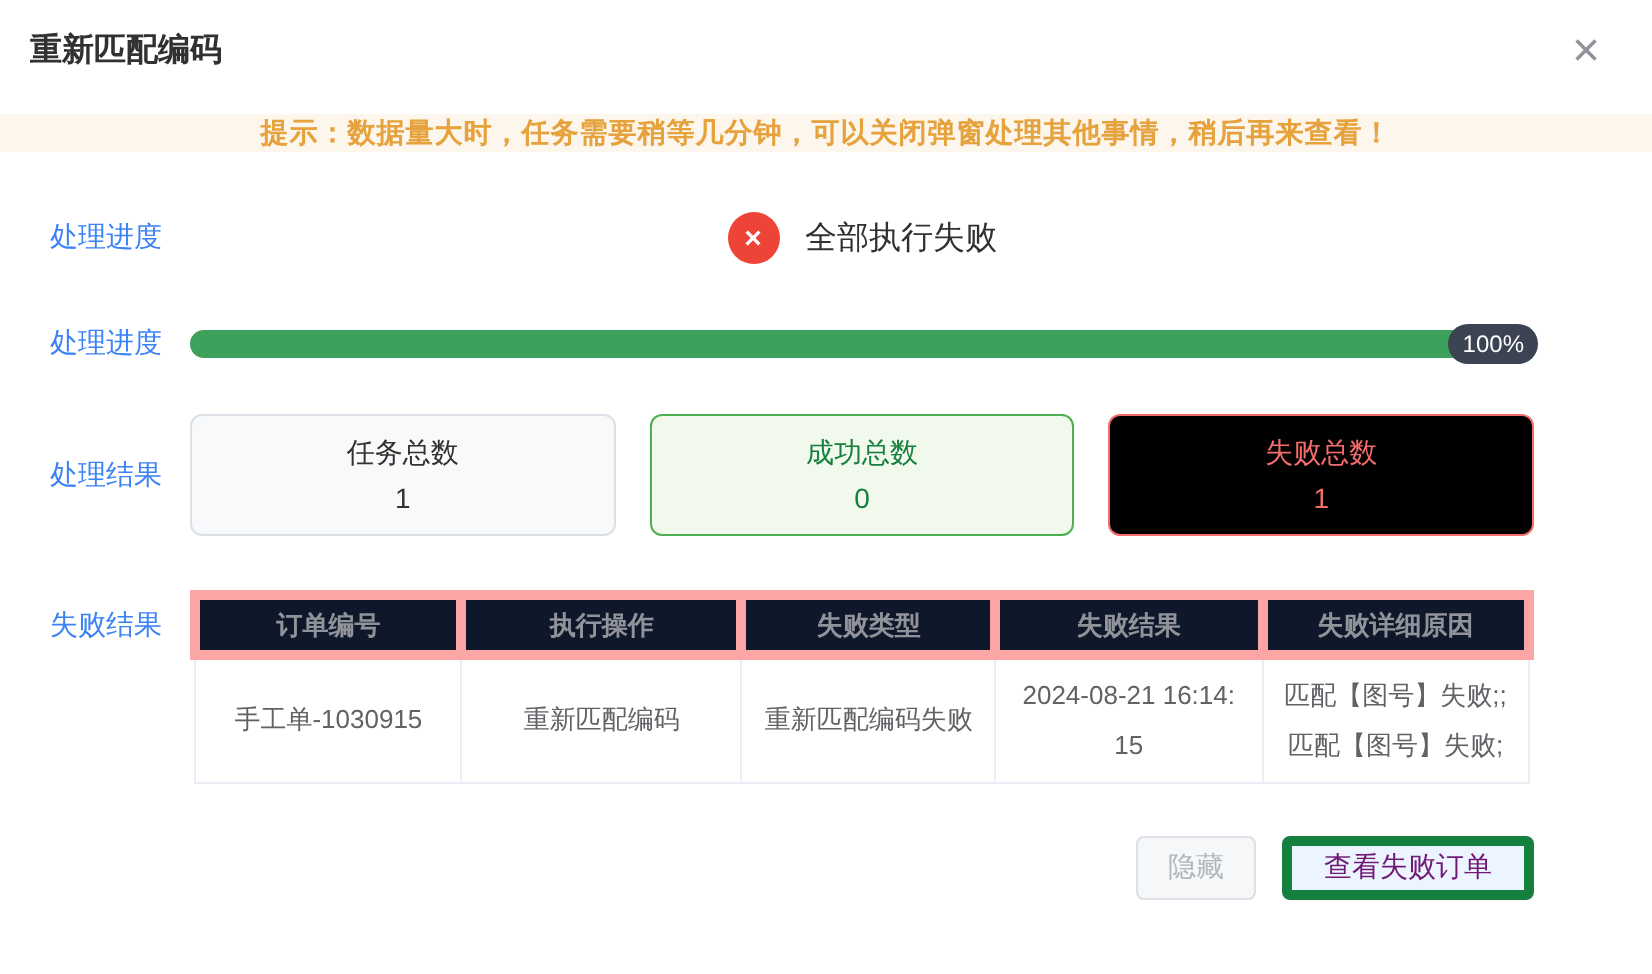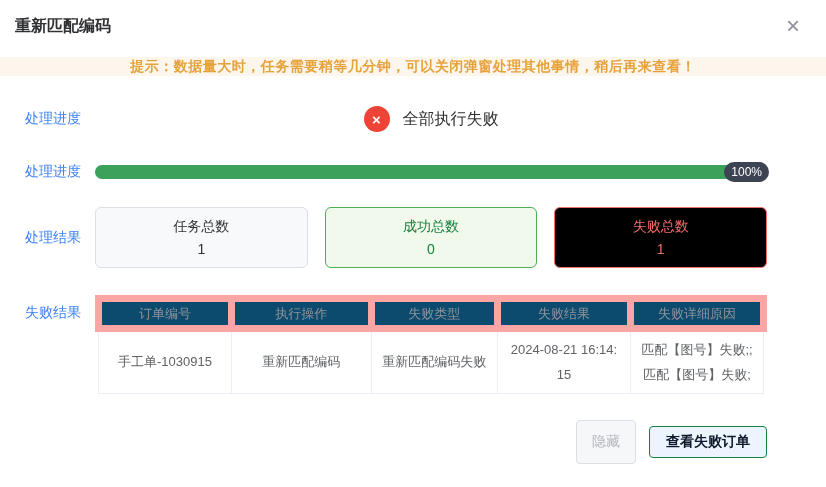--- a/index.html
+++ b/index.html
@@ -45,31 +45,31 @@
   .card .c-value { font-size:14px; color:#303133; }
   .card.success { background:#f0f9eb; border-color:#4caf50; }
   .card.success .c-title, .card.success .c-value { color:#15803d; }
   .card.fail { background:#000000; border-color:#f56c6c; }
   .card.fail .c-title, .card.fail .c-value { color:#f56c6c; }
 
   
   .row-fail { margin-top:27px; }
   .row-fail .row-label { padding-top:9px; }
   table.fail-table { width:100%; border-collapse:collapse; table-layout:fixed; }
-  .fail-table th { height:30px; font-size:13px; font-weight:400; color:#909399;
-                   border:7px solid #fca5a5; text-align:center; background:#0c4a6e; }
+  .fail-table th { height:30px; font-size:13px; font-weight:700; color:#909399;
+                   border:5px solid #fca5a5; text-align:center; background:#0f172a; }
   .fail-table td { height:58px; font-size:13px; color:#606266; border:1px solid #ebeef5;
                    text-align:center; padding:6px 10px; line-height:1.9; word-break:break-all; }
   .col1{width:20%} .col2{width:21%} .col3{width:19%} .col4{width:20%} .col5{width:20%}
 
   
   .footer { margin-top:26px; padding-right:59px; display:flex; justify-content:flex-end; align-items:center; gap:13px; }
   .btn { font-size:14px; border-radius:4px; cursor:pointer; font-family:inherit; }
-  .btn-hide { height:44px; padding:0 15px; background:#f6f7f8; border:1px solid #dcdfe6; color:#b1b5bc; cursor:not-allowed; }
-  .btn-primary { height:32px; padding:0 16px; background:#ecf5ff; border:1px solid #15803d; color:#0f172a; font-weight:700; }
+  .btn-hide { height:32px; padding:0 15px; background:#f6f7f8; border:1px solid #dcdfe6; color:#b1b5bc; cursor:not-allowed; }
+  .btn-primary { height:32px; padding:0 16px; background:#ecf5ff; border:5px solid #15803d; color:#701a75; font-weight:400; }
 </style>
 </head>
 <body>
 
 <div class="dialog">
 
   <div class="dlg-header">
     <div class="dlg-title">重新匹配编码</div>
     <div class="dlg-close">×</div>
   </div>

